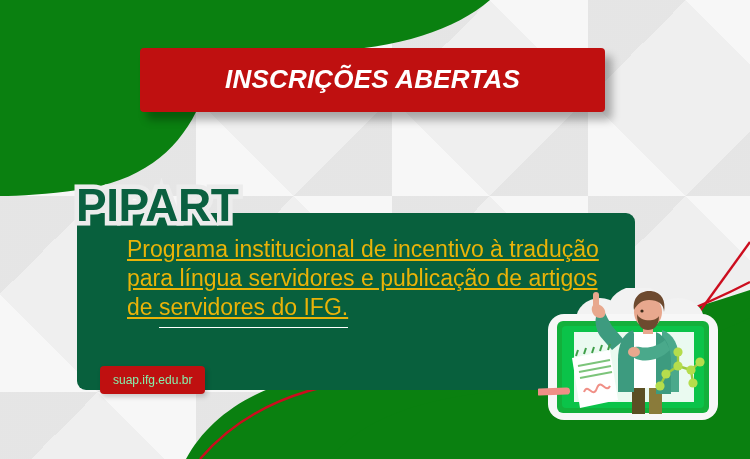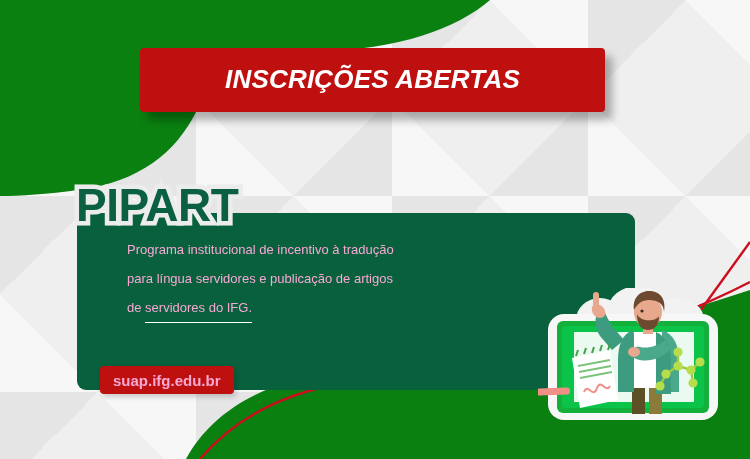--- a/index.html
+++ b/index.html
@@ -58,24 +58,25 @@
     position:absolute;
     left:77px; top:213px;
     width:558px; height:177px;
     background:#08603d;
     border-radius:9px;
   }
   .card-text{
     position:absolute;
     left:50px; top:22px;
     width:490px;
-    color:#f9a8d4;
-    font-size:13px;
+    color:#eab308;
+    font-size:23px;
     line-height:29px;
     font-weight:400;
+    text-decoration:underline;
   }
   .underlined{
     border-bottom:1.6px solid #ffffff;
     padding-bottom:7px;
   }
 
   
   .wordmark{
     position:absolute;
     left:76px; top:143px;
@@ -95,23 +96,23 @@
     position:absolute;
     left:100px; top:366px;
     height:28px;
     padding:0 13px;
     background:#bf1010;
     border-radius:4px;
     display:flex; align-items:center;
     box-shadow:2px 3px 5px rgba(0,0,0,.18);
   }
   .url-text{
-    color:#f9a8d4;
-    font-size:15px;
-    font-weight:bold;
+    color:#86efac;
+    font-size:12px;
+    font-weight:normal;
     white-space:nowrap;
     line-height:1;
   }
 
   
   .illus{
     position:absolute;
     left:538px; top:288px;
     width:212px; height:150px;
   }

